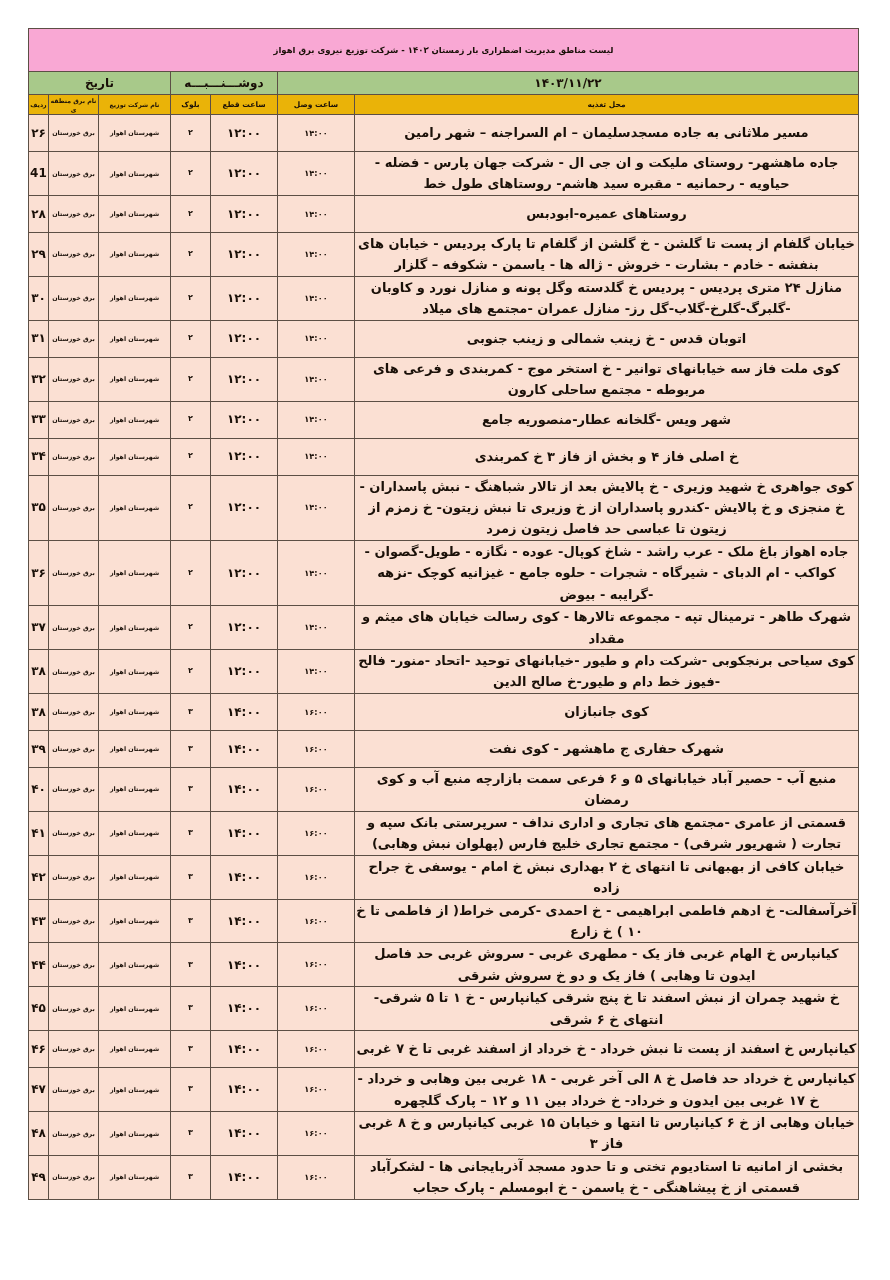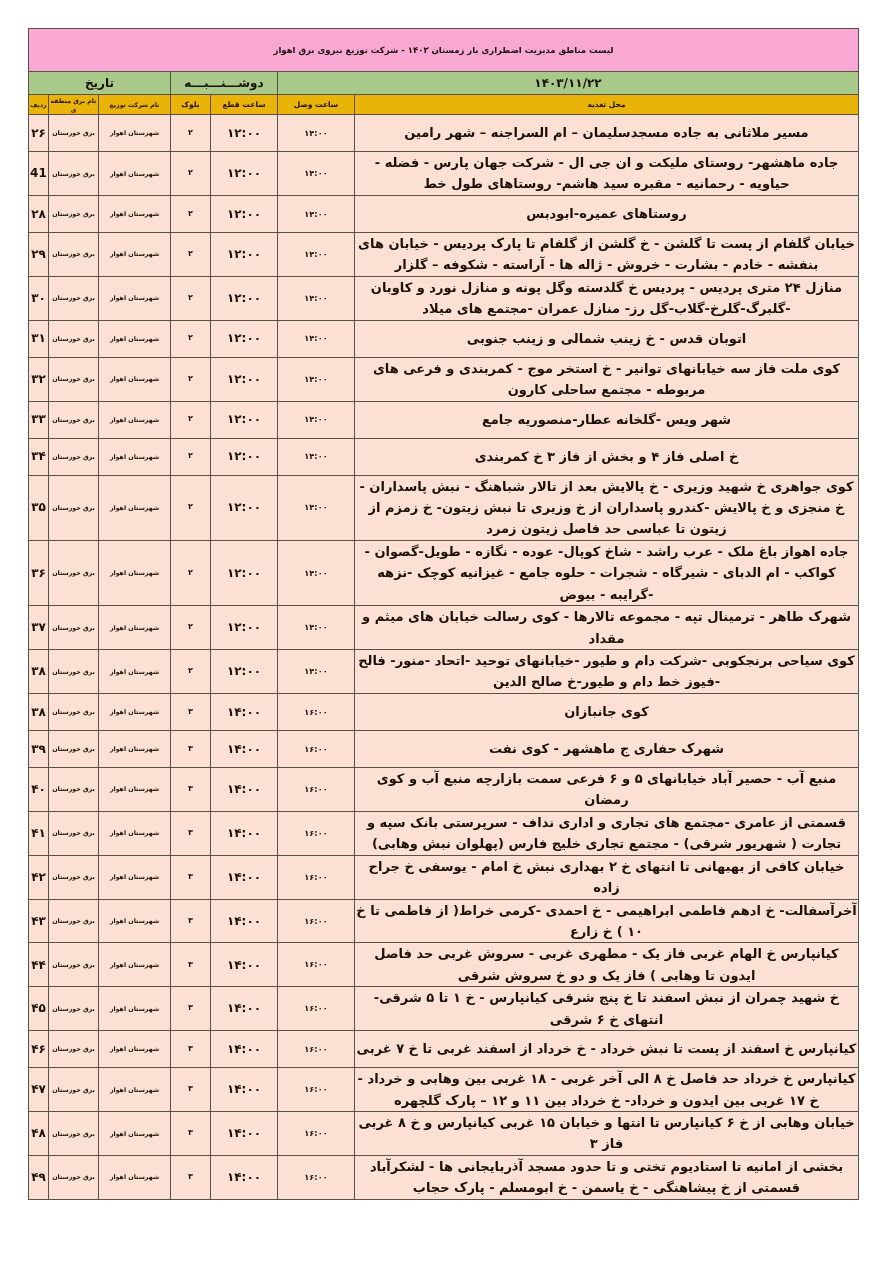--- a/index.html
+++ b/index.html
@@ -138,21 +138,21 @@
         <tr>
           <td class="c-place">روستاهای عمیره-ابودبس</td>
           <td class="c-on">۱۴:۰۰</td>
           <td class="c-off">۱۲:۰۰</td>
           <td class="c-block">۲</td>
           <td class="c-company">شهرستان اهواز</td>
           <td class="c-region">برق خوزستان</td>
           <td class="c-radif">۲۸</td>
         </tr>
         <tr>
-          <td class="c-place">خیابان گلفام از پست تا گلشن - خ گلشن از گلفام تا پارک پردیس - خیابان های بنفشه - خادم - بشارت - خروش - ژاله ها - آراسته - شکوفه – گلزار</td>
+          <td class="c-place">خیابان گلفام از پست تا گلشن - خ گلشن از گلفام تا پارک پردیس - خیابان های بنفشه - خادم - بشارت - خروش - ژاله ها - یاسمن - شکوفه – گلزار</td>
           <td class="c-on">۱۴:۰۰</td>
           <td class="c-off">۱۲:۰۰</td>
           <td class="c-block">۲</td>
           <td class="c-company">شهرستان اهواز</td>
           <td class="c-region">برق خوزستان</td>
           <td class="c-radif">۲۹</td>
         </tr>
         <tr>
           <td class="c-place">منازل ۲۴ متری پردیس - پردیس خ گلدسته وگل پونه و منازل نورد و کاوبان -گلبرگ-گلرخ-گلاب-گل رز- منازل عمران -مجتمع های میلاد</td>
           <td class="c-on">۱۴:۰۰</td>

